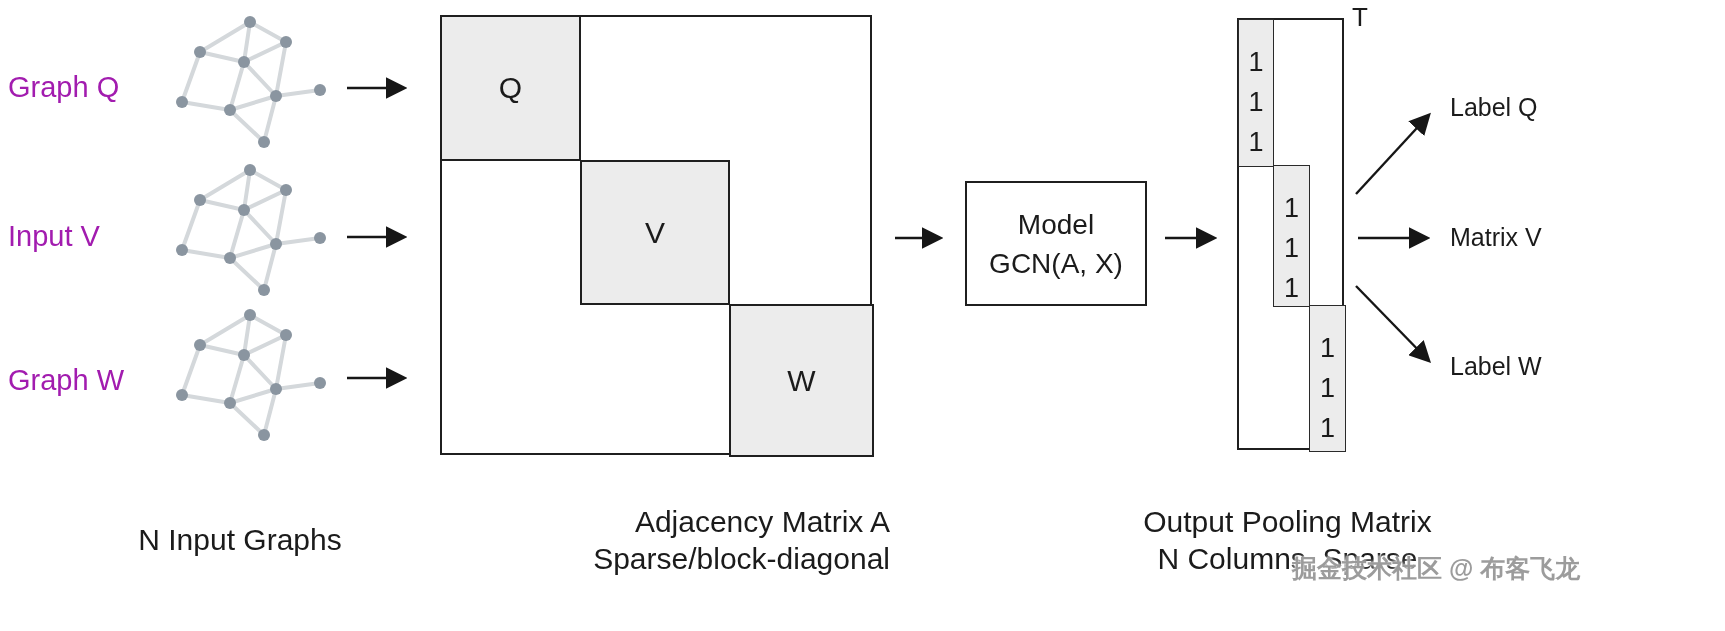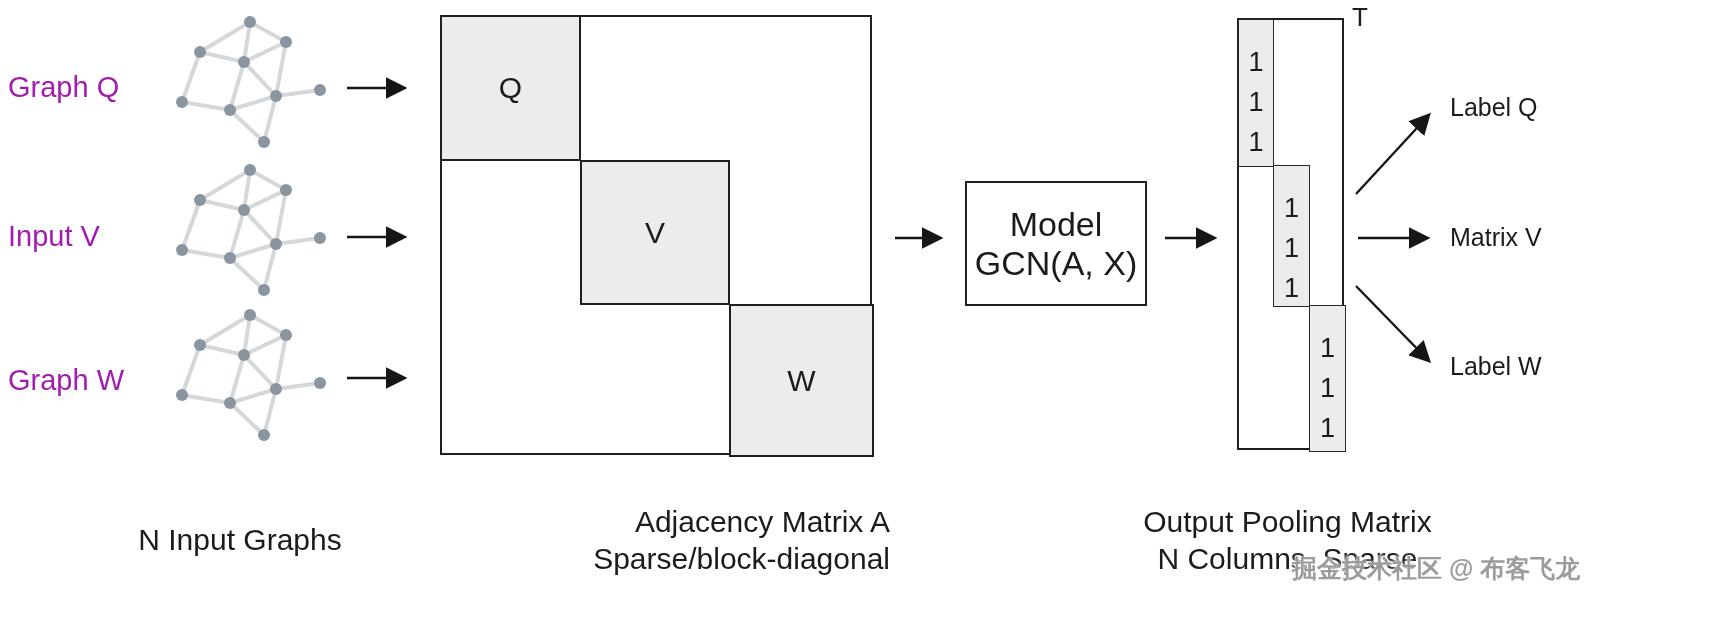--- a/index.html
+++ b/index.html
@@ -40,21 +40,21 @@
     color: #1b1b1b;
   }
 
   .model-box {
     border: 2px solid #1f1f1f;
     background: #ffffff;
     display: flex;
     flex-direction: column;
     align-items: center;
     justify-content: center;
-    font-size: 34px;
+    font-size: 28px;
     line-height: 39px;
     text-align: right;
   }
 
   .pool {
     border: 2px solid #1f1f1f;
     background: #ffffff;
   }
   .pool-col {
     position: absolute;

